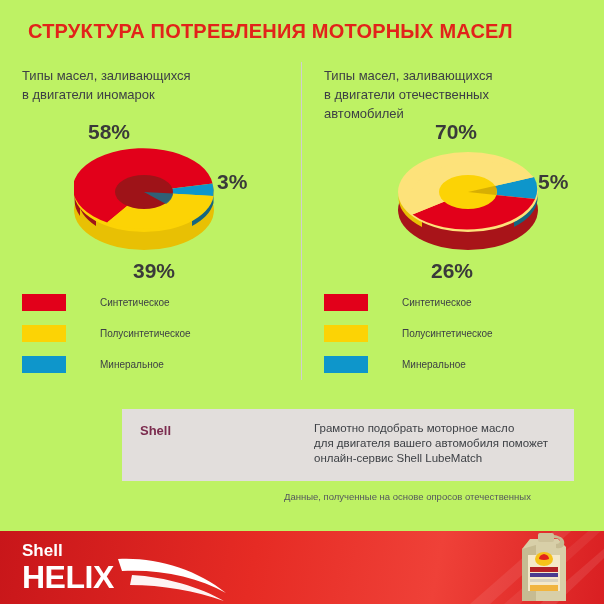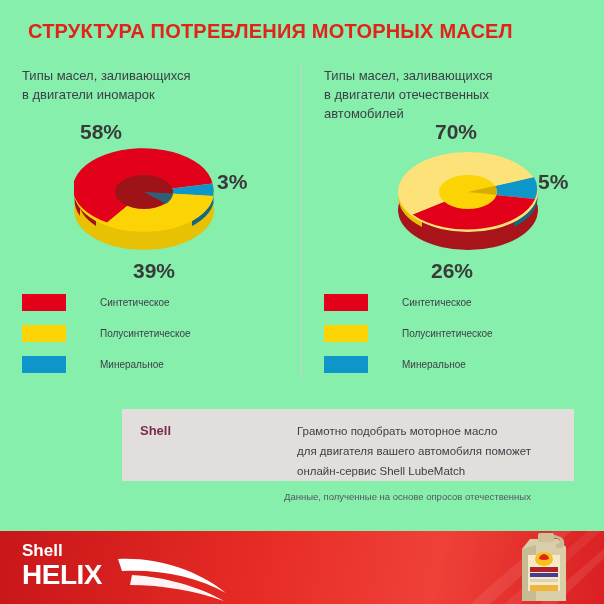--- a/index.html
+++ b/index.html
@@ -7,21 +7,21 @@
     padding: 0;
     background: #ffffff;
   }
   body {
     font-family: "Liberation Sans", sans-serif;
   }
   #page {
     position: relative;
     width: 604px;
     height: 604px;
-    background: #86efac;
+    background: #bef264;
     overflow: hidden;
   }
 
   
   .title {
     position: absolute;
     left: 28px;
     top: 20px;
     font-size: 20px;
     font-weight: bold;
@@ -118,24 +118,24 @@
     color: #9b5573;
     font-weight: normal;
     letter-spacing: -0.3px;
   }
   .lm-name b {
     color: #8e2c55;
     font-weight: bold;
   }
   .lm-text {
     position: absolute;
-    left: 175px;
+    left: 192px;
     top: 12px;
     font-size: 11.5px;
-    line-height: 20px;
+    line-height: 15px;
     color: #3d4045;
     white-space: pre-line;
   }
   .footnote {
     position: absolute;
     left: 284px;
     top: 491px;
     font-size: 9.5px;
     color: #55585d;
     white-space: nowrap;
@@ -168,40 +168,40 @@
     left: 0;
     top: 0;
     font-size: 17px;
     font-weight: bold;
     color: #ffffff;
   }
   .helix-word {
     position: absolute;
     left: 0;
     top: 18px;
-    font-size: 28px;
+    font-size: 32px;
     font-weight: bold;
     color: #ffffff;
     letter-spacing: -0.5px;
   }
 </style>
 </head>
 <body>
 
 <div id="page">
 
   <div class="title">СТРУКТУРА ПОТРЕБЛЕНИЯ МОТОРНЫХ МАСЕЛ</div>
 
   <div class="divider"></div>
 
   <div class="panel panel-left">
     <div class="panel-heading">Типы масел, заливающихся
 в двигатели иномарок</div>
 
-    <div class="pct" style="left:80px; top:60px;">58%</div>
+    <div class="pct" style="left:88px; top:60px;">58%</div>
     <div class="pct" style="left:217px; top:110px;">3%</div>
     <div class="pct" style="left:133px; top:199px;">39%</div>
 
     <div class="donut-wrap" style="left:74px; top:88px;">
       <svg class="donut-svg" width="150" height="120" viewBox="0 0 150 120">
         <defs>
           <clipPath id="clipL">
             <path d="M 0 44 L 0 64 A 70 40 0 0 0 140 64 L 140 44 Z"></path>
           </clipPath>
         </defs>

